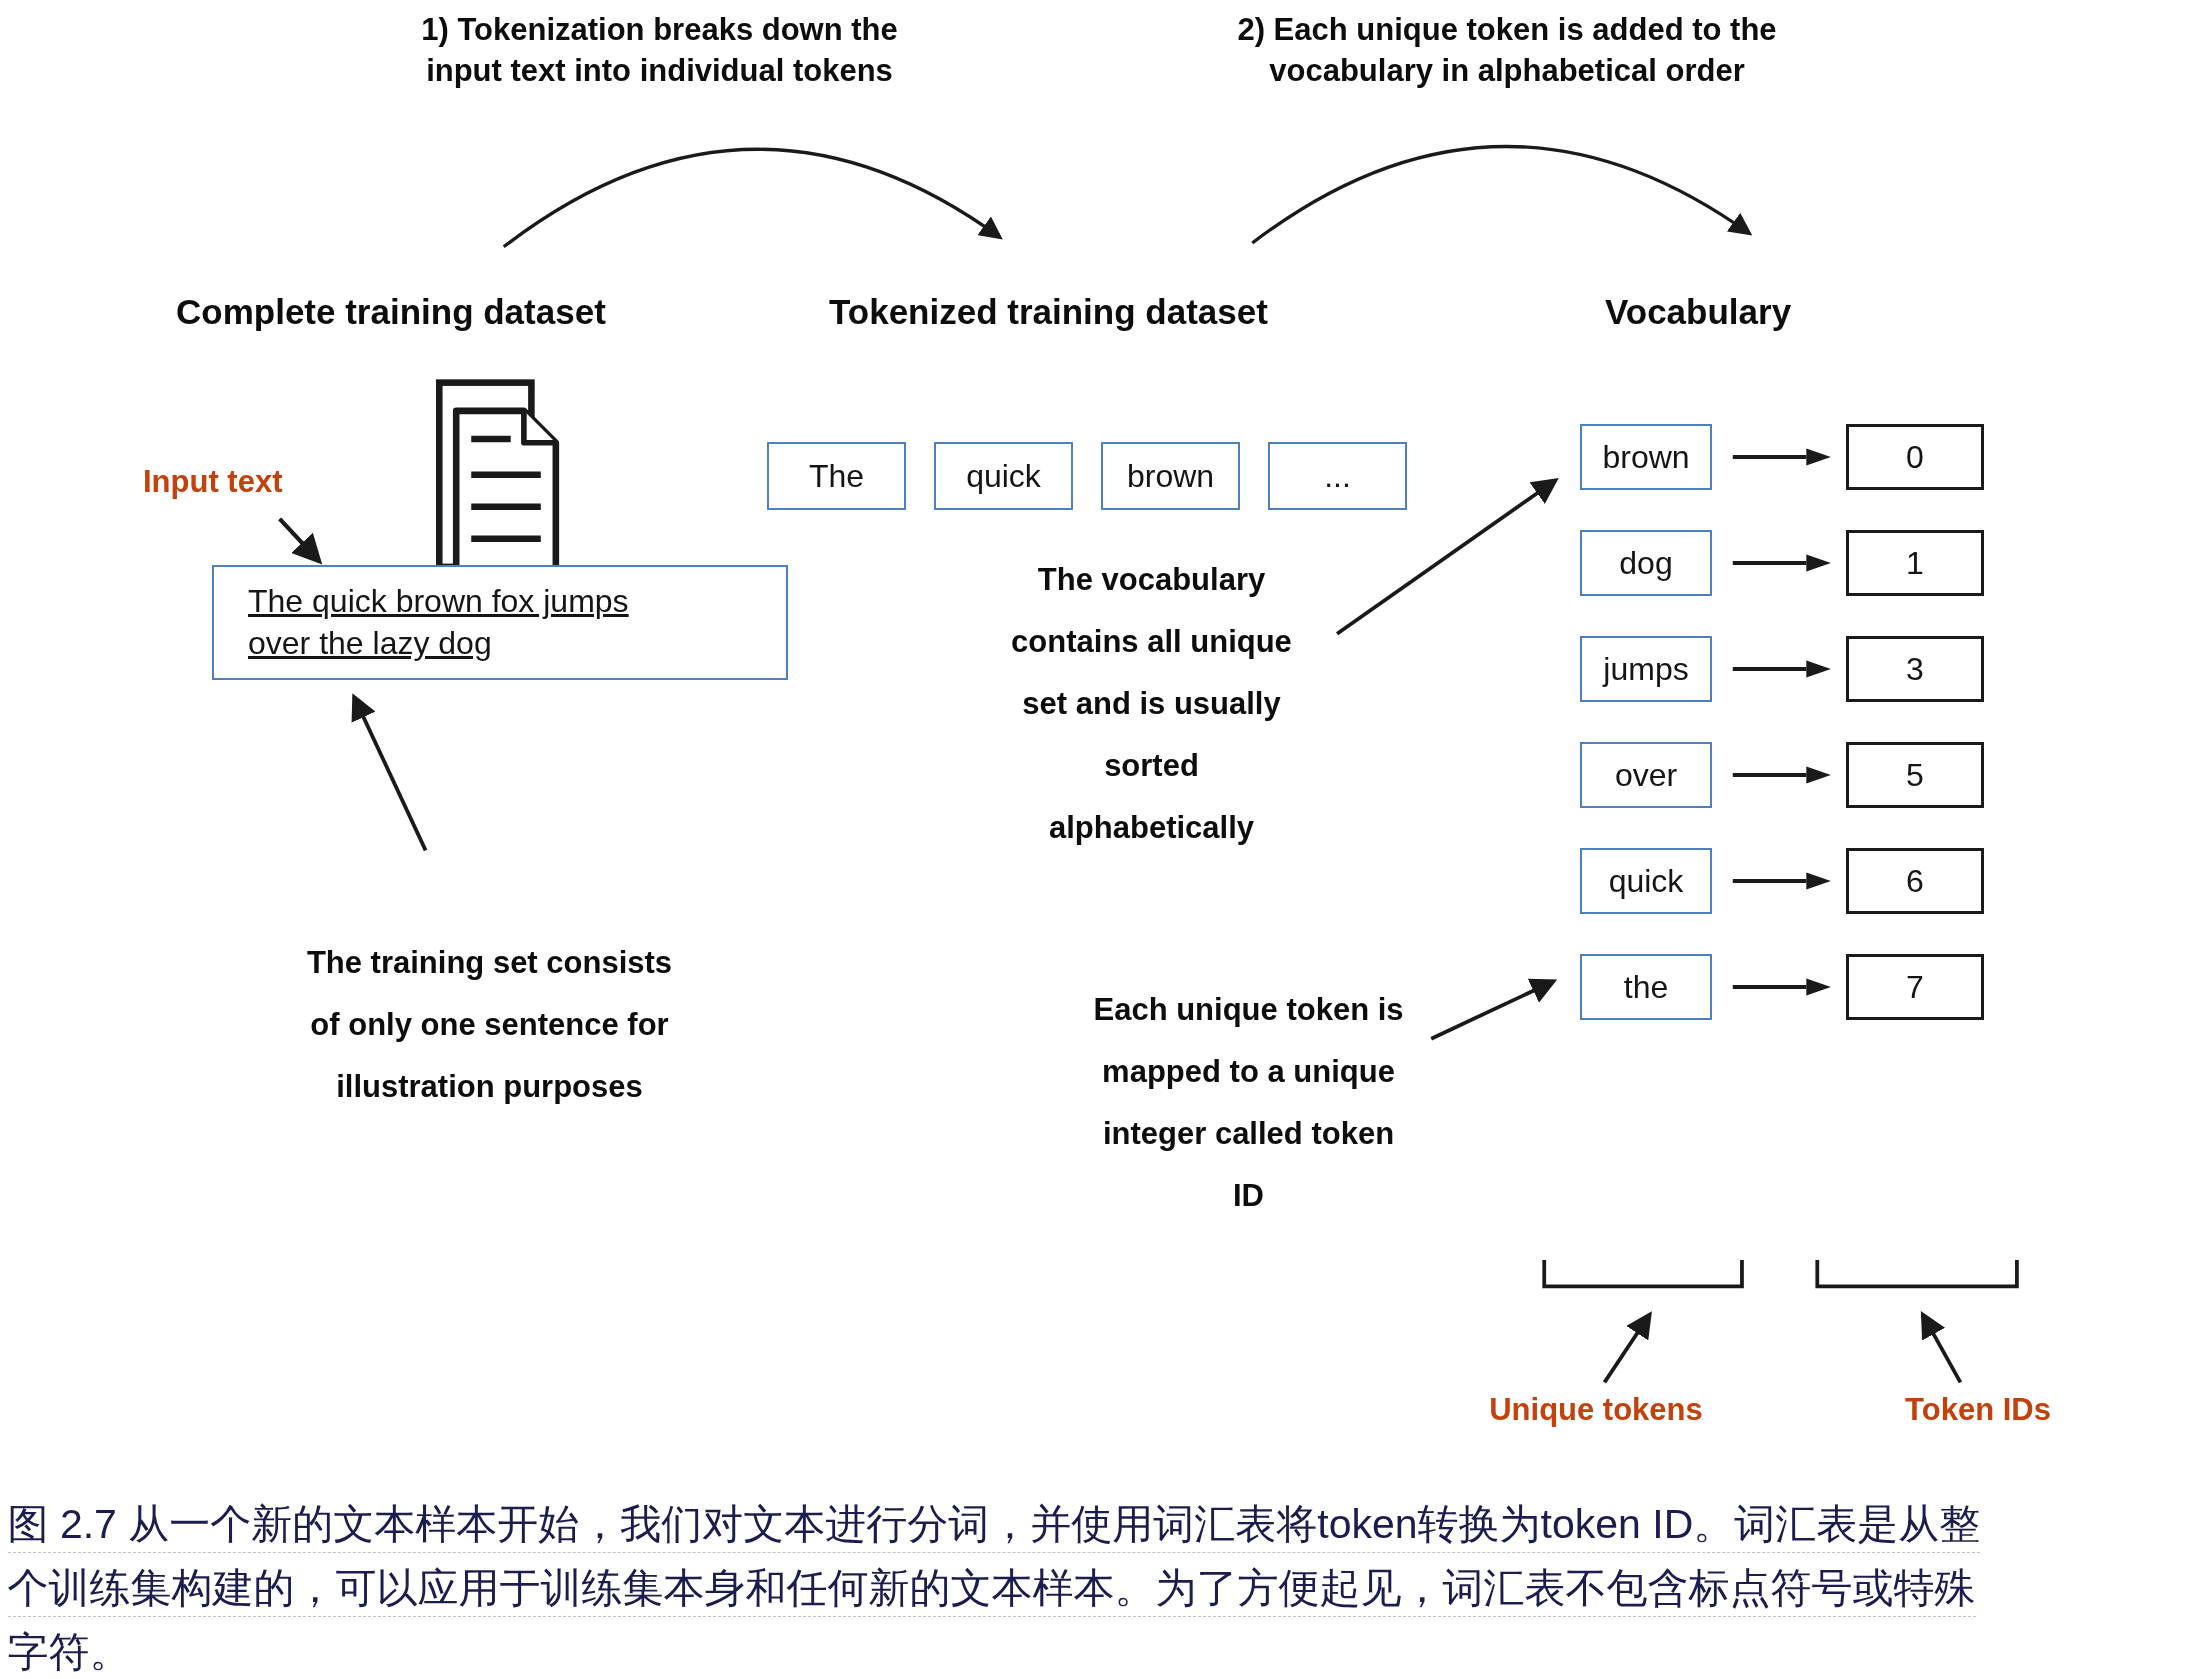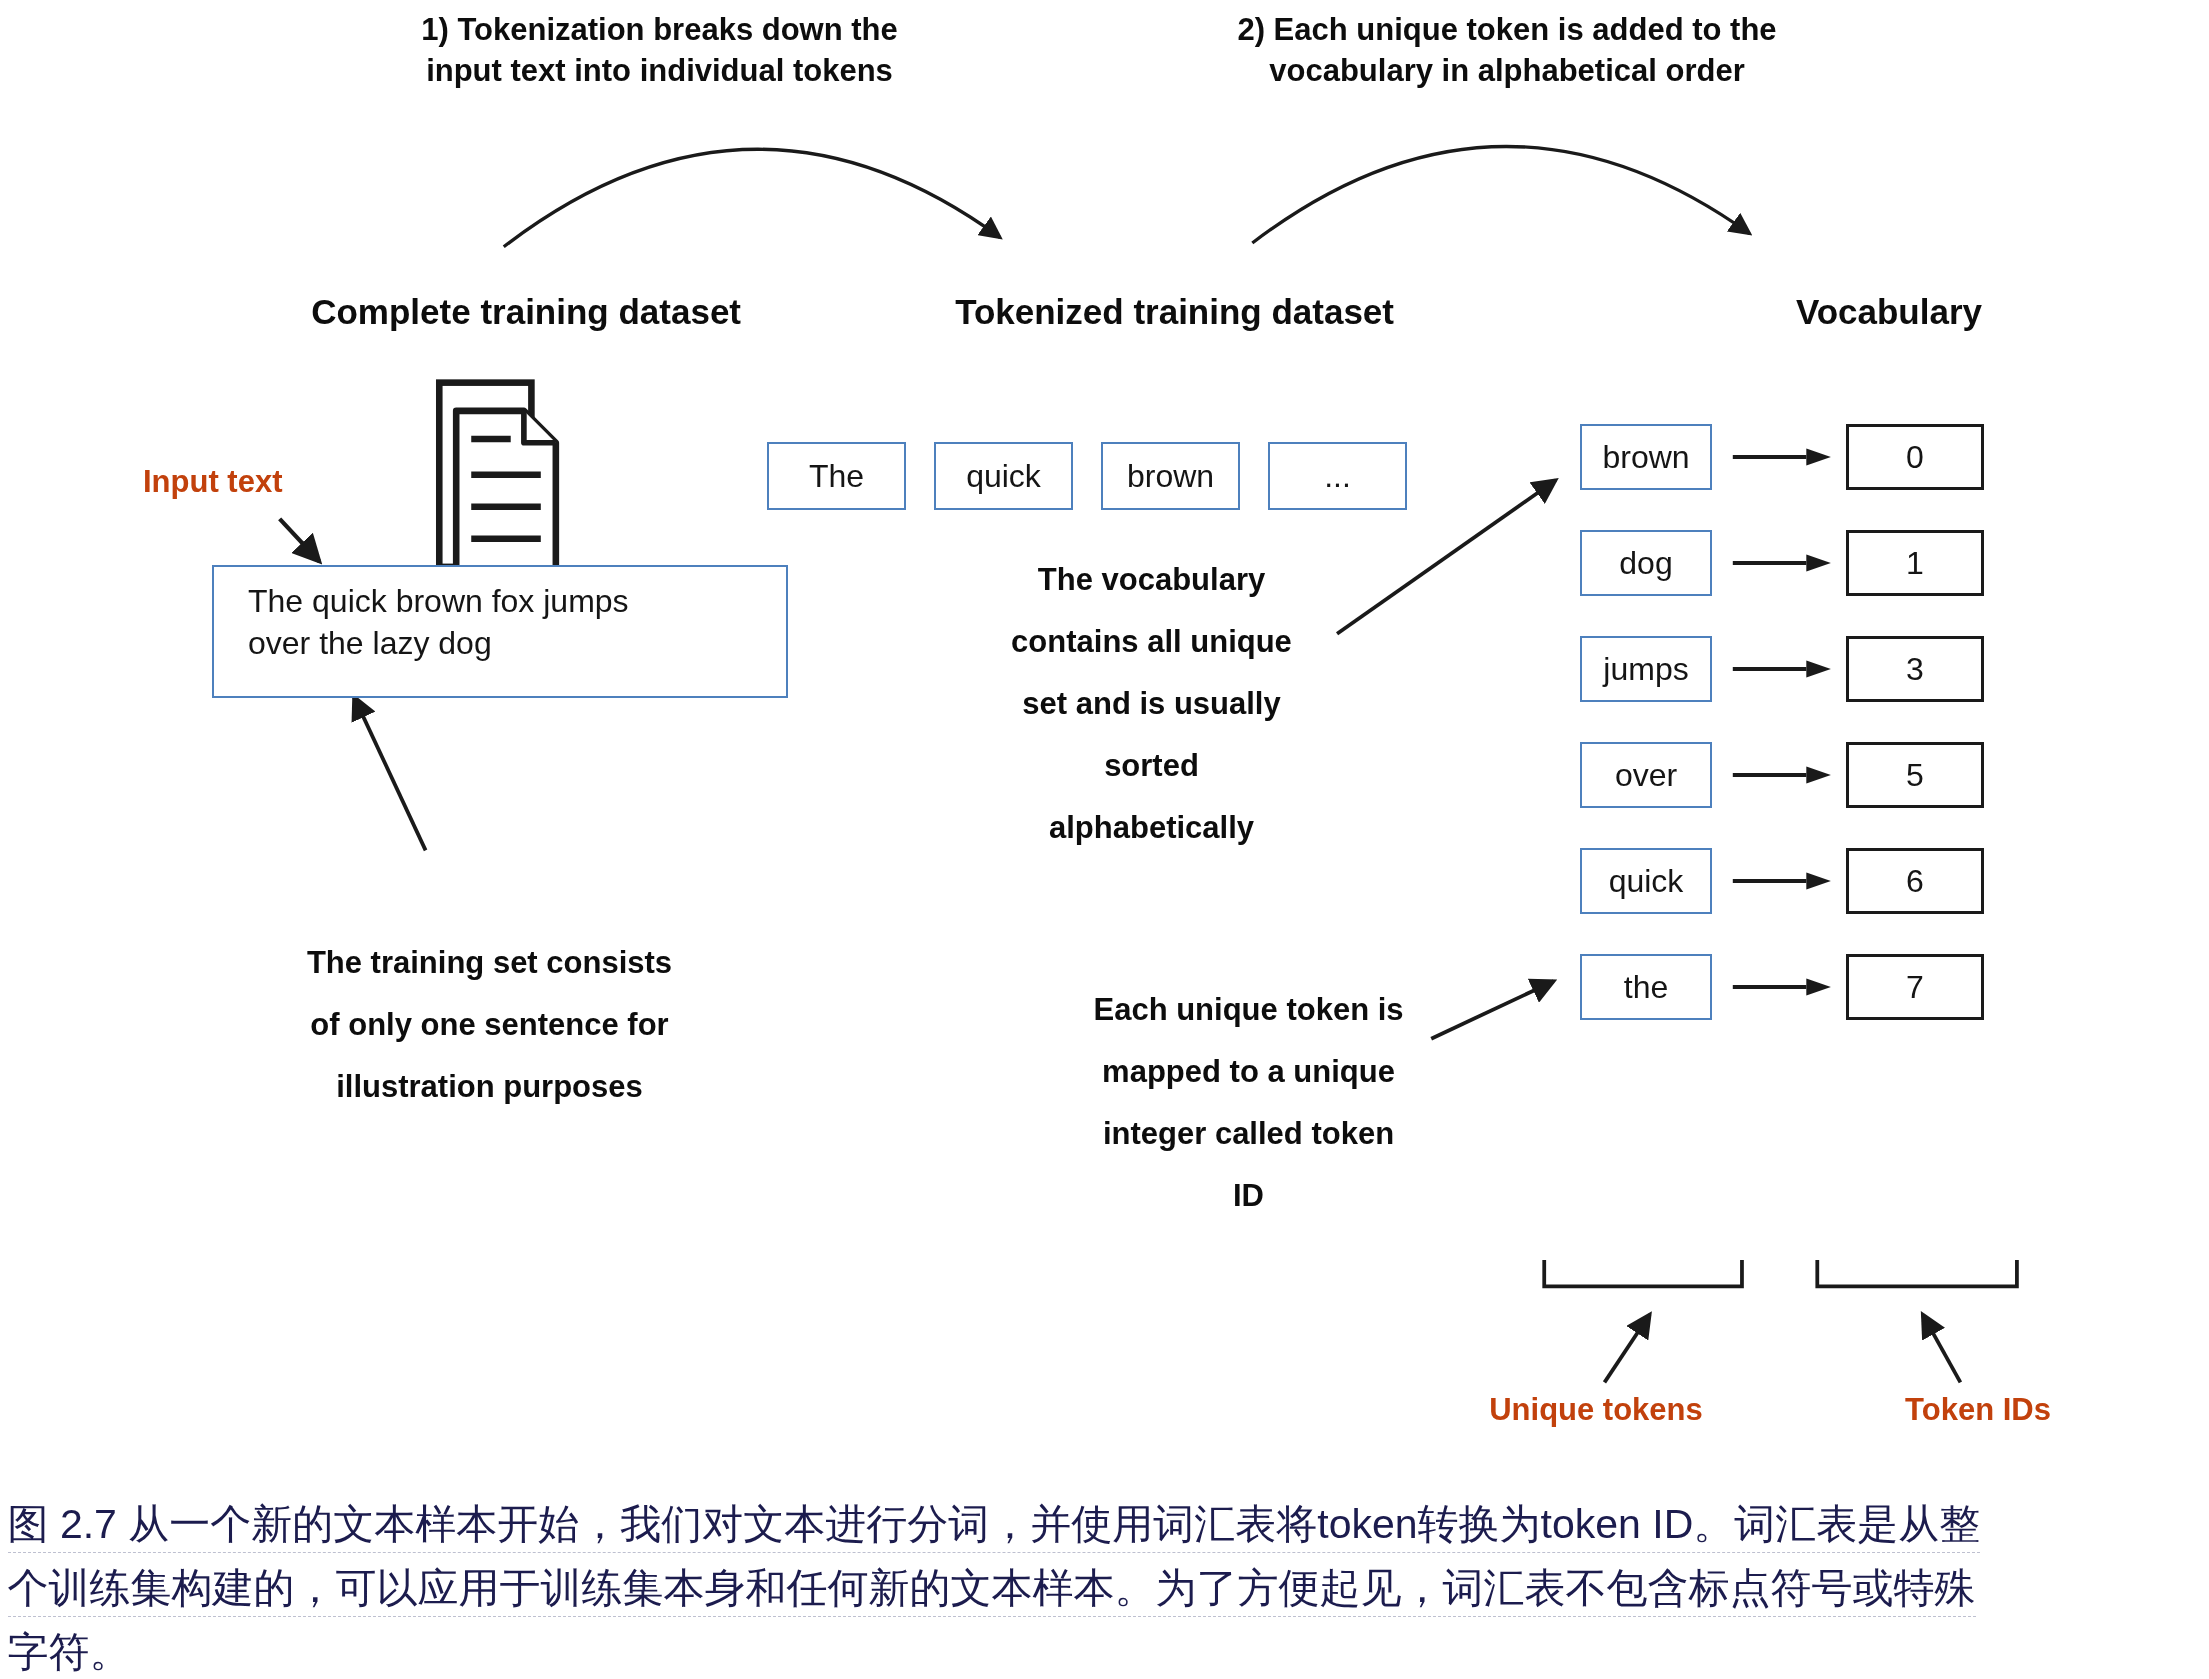--- a/index.html
+++ b/index.html
@@ -4,28 +4,28 @@
 <title>Figure 2.7</title>
 <style>
   html,body{margin:0;padding:0;background:#ffffff;}
   #canvas{
     position:relative;width:2209px;height:1680px;background:#ffffff;overflow:hidden;
     font-family:"Liberation Sans",sans-serif;color:var(--ink,#111);
   }
   .abs{position:absolute;}
   .ctr{text-align:center;}
   .ann{font-size:31px;font-weight:bold;line-height:41px;text-align:center;color:#0d0d0d;}
-  .hdr{font-size:35px;font-weight:bold;text-align:right;color:#0d0d0d;white-space:nowrap;}
+  .hdr{font-size:35px;font-weight:bold;text-align:left;color:#0d0d0d;white-space:nowrap;}
   .note{font-size:31px;font-weight:bold;line-height:62px;text-align:center;color:#0d0d0d;}
   .lbl{font-size:31px;font-weight:bold;color:#c2410c;white-space:nowrap;}
 
   .inputbox{
-    left:212px;top:565px;width:576px;height:133px;box-sizing:border-box;
+    left:212px;top:565px;width:576px;height:115px;box-sizing:border-box;
     border:2.8px solid var(--blue,#4d80bd);background:#fff;
-    font-size:32px;line-height:42px;padding:13px 9.4px 0 34px;color:#151515;
+    font-size:32px;line-height:42px;padding:13px 9.4px 0 34px;color:#151515;text-decoration:underline;
   }
   .tokrow{left:767px;top:442px;display:flex;gap:28px;}
   .tbox{
     width:139px;height:68px;box-sizing:border-box;border:2.8px solid var(--blue,#4d80bd);
     background:#fff;display:flex;align-items:center;justify-content:center;
     font-size:32px;color:#151515;
   }
   .vcol{left:1580px;top:424px;display:flex;flex-direction:column;gap:40px;}
   .vrow{display:flex;align-items:stretch;}
   .vbox{

